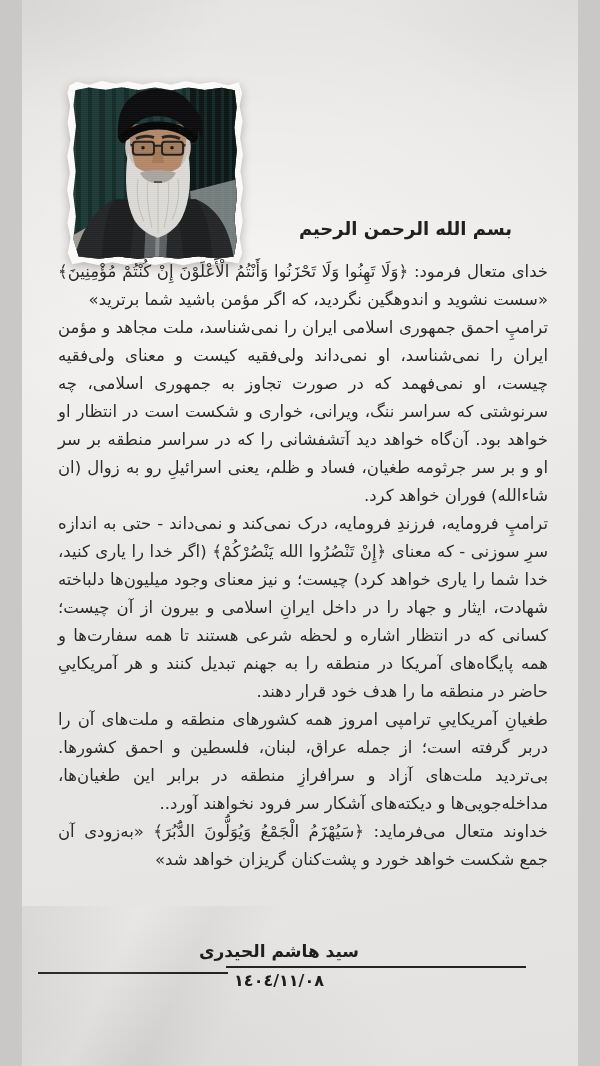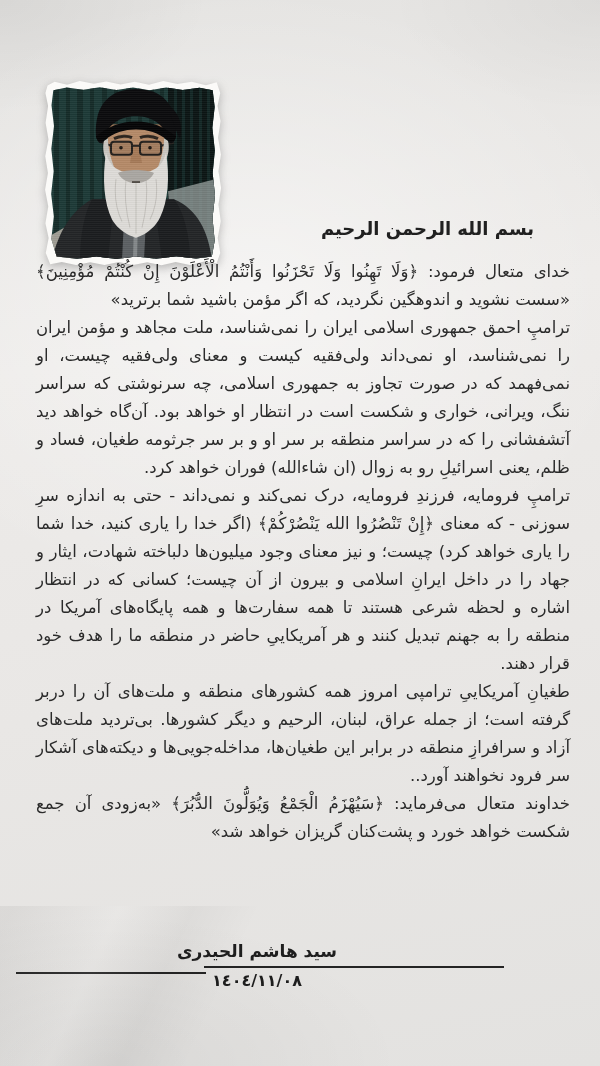--- a/index.html
+++ b/index.html
@@ -1,18 +1,18 @@
 <!DOCTYPE html>
 <html lang="fa" dir="rtl"><head>
 <meta charset="utf-8">
 <style>
   html,body{margin:0;padding:0;background:#c9c8c6;}
   .page{
     position:relative;
-    width:600px;height:1066px;
+    width:556px;height:1066px;
     margin:0 auto;
     overflow:hidden;
     direction:rtl;
     font-family:"DejaVu Sans",sans-serif;
     background:
       radial-gradient(ellipse 540px 430px at 42% 28%, rgba(255,255,255,0.50), rgba(255,255,255,0) 72%),
       radial-gradient(ellipse 300px 160px at 0% 0%, rgba(0,0,0,0.055), rgba(0,0,0,0) 70%),
       radial-gradient(ellipse 300px 160px at 100% 0%, rgba(0,0,0,0.045), rgba(0,0,0,0) 70%),
       radial-gradient(ellipse 420px 220px at 18% 100%, rgba(0,0,0,0.05), rgba(0,0,0,0) 70%),
       linear-gradient(170deg,#e4e3e1 0%,#edebe9 32%,#e9e7e5 62%,#e3e2e0 100%);
@@ -139,21 +139,21 @@
       </div>
     </div>
   </div>
 
   <div class="bismillah">بسم الله الرحمن الرحیم</div>
 
   <div class="body-text">
     <p>خدای متعال فرمود: ﴿وَلَا تَهِنُوا وَلَا تَحْزَنُوا وَأَنْتُمُ الْأَعْلَوْنَ إِنْ كُنْتُمْ مُؤْمِنِينَ﴾ «سست نشوید و اندوهگین نگردید، که اگر مؤمن باشید شما برترید»</p>
     <p>ترامپِ احمق جمهوری اسلامی ایران را نمی‌شناسد، ملت مجاهد و مؤمن ایران را نمی‌شناسد، او نمی‌داند ولی‌فقیه کیست و معنای ولی‌فقیه چیست، او نمی‌فهمد که در صورت تجاوز به جمهوری اسلامی، چه سرنوشتی که سراسر ننگ، ویرانی، خواری و شکست است در انتظار او خواهد بود. آن‌گاه خواهد دید آتشفشانی را که در سراسر منطقه بر سر او و بر سر جرثومه طغیان، فساد و ظلم، یعنی اسرائیلِ رو به زوال (ان شاءالله) فوران خواهد کرد.</p>
     <p>ترامپِ فرومایه، فرزندِ فرومایه، درک نمی‌کند و نمی‌داند - حتی به اندازه سرِ سوزنی - که معنای ﴿إِنْ تَنْصُرُوا الله يَنْصُرْكُمْ﴾ (اگر خدا را یاری کنید، خدا شما را یاری خواهد کرد) چیست؛ و نیز معنای وجود میلیون‌ها دلباخته شهادت، ایثار و جهاد را در داخل ایرانِ اسلامی و بیرون از آن چیست؛ کسانی که در انتظار اشاره و لحظه شرعی هستند تا همه سفارت‌ها و همه پایگاه‌های آمریکا در منطقه را به جهنم تبدیل کنند و هر آمریکاییِ حاضر در منطقه ما را هدف خود قرار دهند.</p>
-    <p>طغیانِ آمریکاییِ ترامپی امروز همه کشورهای منطقه و ملت‌های آن را دربر گرفته است؛ از جمله عراق، لبنان، الرحیم و دیگر کشورها. بی‌تردید ملت‌های آزاد و سرافرازِ منطقه در برابر این طغیان‌ها، مداخله‌جویی‌ها و دیکته‌های آشکار سر فرود نخواهند آورد..</p>
+    <p>طغیانِ آمریکاییِ ترامپی امروز همه کشورهای منطقه و ملت‌های آن را دربر گرفته است؛ از جمله عراق، لبنان، فلسطین و احمق کشورها. بی‌تردید ملت‌های آزاد و سرافرازِ منطقه در برابر این طغیان‌ها، مداخله‌جویی‌ها و دیکته‌های آشکار سر فرود نخواهند آورد..</p>
     <p>خداوند متعال می‌فرماید: ﴿سَيُهْزَمُ الْجَمْعُ وَيُوَلُّونَ الدُّبُرَ﴾ «به‌زودی آن جمع شکست خواهد خورد و پشت‌کنان گریزان خواهد شد»</p>
   </div>
 
   <div class="sig-name">سید هاشم الحیدری</div>
   <div class="sig-line sig-line-right"></div>
   <div class="sig-line sig-line-left"></div>
   <div class="sig-date">١٤٠٤/١١/٠٨</div>
 
 </div>
 

